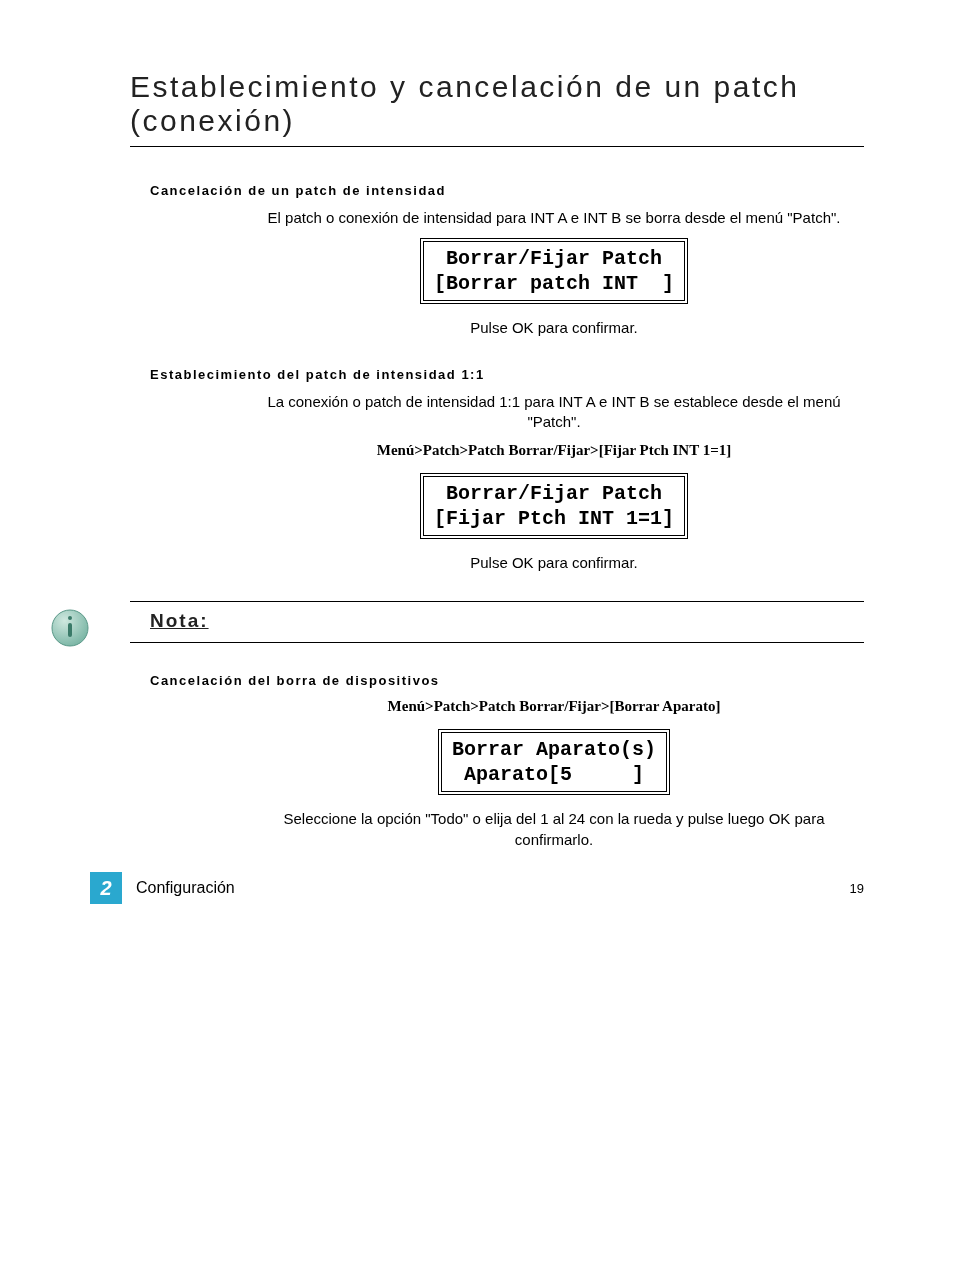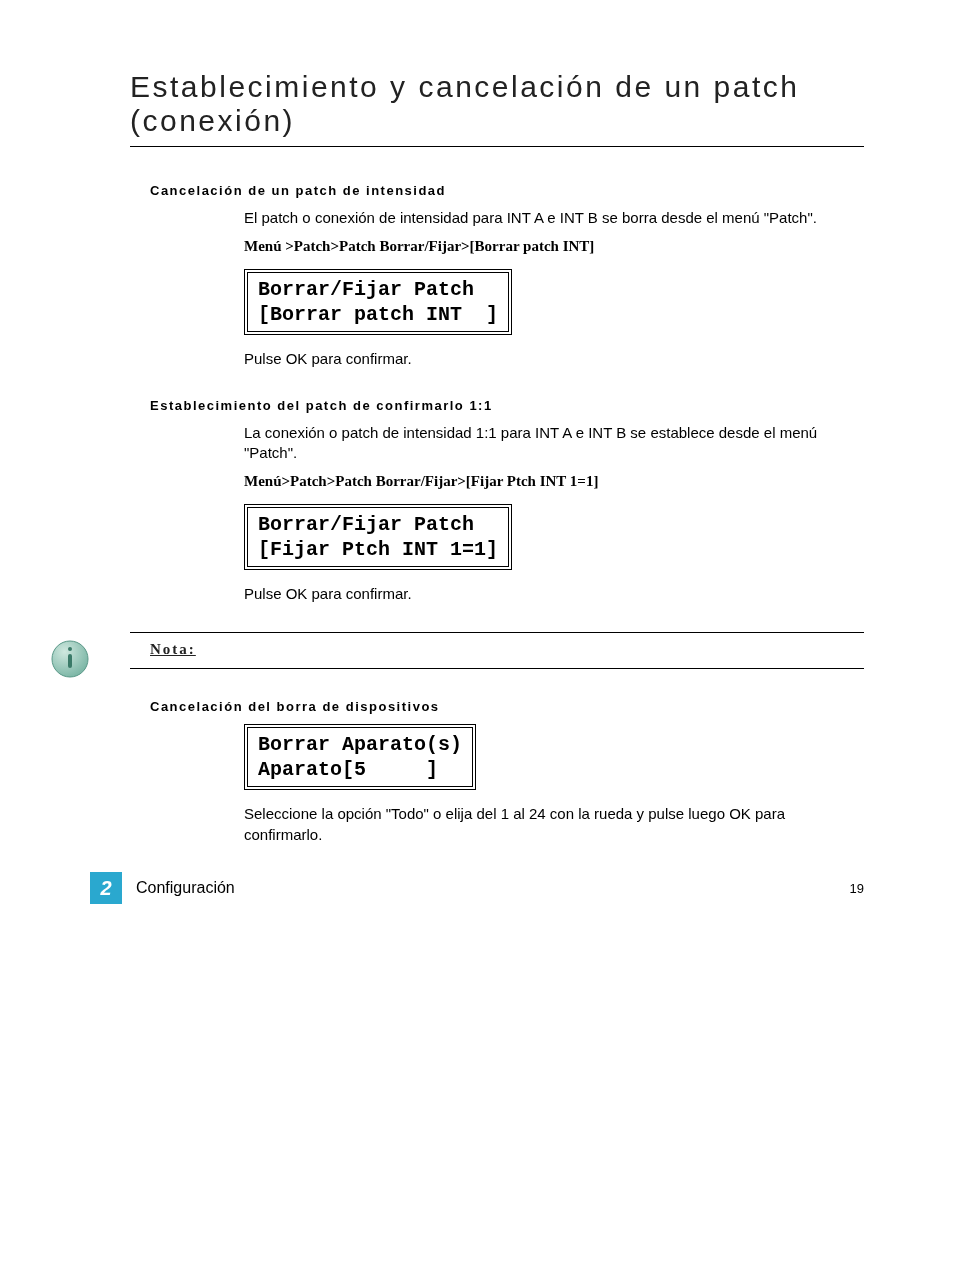--- a/index.html
+++ b/index.html
@@ -2,57 +2,56 @@
 <html><head>
 <meta charset="utf-8">
 <style>
   * { box-sizing: border-box; margin: 0; padding: 0; }
   html, body { width: 954px; height: 1272px; background: #ffffff; font-family: Arial, Helvetica, sans-serif; color: #000; }
   .page { position: relative; width: 954px; height: 944px; padding: 70px 90px 40px 90px; }
   .title { font-size: 30px; font-weight: 400; letter-spacing: 2.5px; color: #222; margin-bottom: 8px; margin-left: 40px; }
   .title-rule { border: none; border-top: 1px solid #000; margin: 0 0 36px 40px; }
   .section { margin-left: 60px; margin-bottom: 28px; }
   .section-h { font-size: 13px; font-weight: bold; letter-spacing: 1.5px; margin-bottom: 10px; }
-  .body-indent { margin-left: 94px; }
+  .body-indent { margin-left: 94px; text-align: center; }
   .body-text { font-size: 15px; line-height: 1.35; margin-bottom: 10px; }
   .menu-path { font-family: "Times New Roman", Times, serif; font-weight: bold; font-size: 15px; margin-bottom: 14px; }
   .lcd { display: inline-block; border: 4px double #000; padding: 4px 10px; font-family: "Courier New", monospace; font-size: 20px; font-weight: bold; line-height: 1.25; white-space: pre; margin-bottom: 14px; }
   .note-block { margin: 20px 0 30px 40px; border-top: 1px solid #000; border-bottom: 1px solid #000; padding: 8px 0 10px 0; position: relative; }
   .note-icon { position: absolute; left: -80px; top: 6px; width: 40px; height: 40px; }
   .note-icon svg { width: 40px; height: 40px; }
   .note-row { display: flex; gap: 14px; padding-left: 20px; }
-  .note-label { font-size: 15px; font-weight: bold; letter-spacing: 2px; text-decoration: underline; white-space: nowrap; color: #222; font-family: Liberation Serif, serif; }
+  .note-label { font-size: 19px; font-weight: bold; letter-spacing: 2px; text-decoration: underline; white-space: nowrap; color: #222; }
   .note-text { font-size: 15px; font-style: italic; line-height: 1.35; }
   .note-link { color: #2a6fc9; cursor: pointer; }
   .footer { position: absolute; left: 90px; right: 90px; bottom: 40px; display: flex; align-items: center; justify-content: space-between; font-size: 12px; }
   .footer-left { display: flex; align-items: center; gap: 14px; }
   .chapter-box { width: 32px; height: 32px; background: #2aa8cf; color: #fff; font-size: 20px; font-weight: bold; font-style: italic; display: flex; align-items: center; justify-content: center; }
   .footer-label { font-size: 16px; color: #000; }
   .page-num { font-size: 13px; }
 </style>
 </head>
 <body>
 
 <div class="page">
   <h1 class="title">Establecimiento y cancelación de un patch (conexión)</h1>
   <hr class="title-rule">
 
   <div class="section">
     <h2 class="section-h">Cancelación de un patch de intensidad</h2>
     <div class="body-indent">
       <p class="body-text">El patch o conexión de intensidad para INT A e INT B se borra desde el menú "Patch".</p>
-      <p class="menu-path">Menú &gt;Patch&gt;Patch Borrar/Fijar&gt;[Borrar patch INT]</p>
       <div class="lcd">Borrar/Fijar Patch
 [Borrar patch INT  ]</div>
       <p class="body-text">Pulse OK para confirmar.</p>
     </div>
   </div>
 
   <div class="section">
-    <h2 class="section-h">Establecimiento del patch de confirmarlo 1:1</h2>
+    <h2 class="section-h">Establecimiento del patch de intensidad 1:1</h2>
     <div class="body-indent">
       <p class="body-text">La conexión o patch de intensidad 1:1 para INT A e INT B se establece desde el menú "Patch".</p>
       <p class="menu-path">Menú&gt;Patch&gt;Patch Borrar/Fijar&gt;[Fijar Ptch INT 1=1]</p>
       <div class="lcd">Borrar/Fijar Patch
 [Fijar Ptch INT 1=1]</div>
       <p class="body-text">Pulse OK para confirmar.</p>
     </div>
   </div>
 
   <div class="note-block">
@@ -70,20 +69,21 @@
       </svg>
     </div>
     <div class="note-row">
       <span class="note-label">Nota:</span>
     </div>
   </div>
 
   <div class="section">
     <h2 class="section-h">Cancelación del borra de dispositivos</h2>
     <div class="body-indent">
+      <p class="menu-path">Menú&gt;Patch&gt;Patch Borrar/Fijar&gt;[Borrar Aparato]</p>
       <div class="lcd">Borrar Aparato(s)
 Aparato[5     ]</div>
       <p class="body-text">Seleccione la opción "Todo" o elija del 1 al 24 con la rueda y pulse luego OK para confirmarlo.</p>
     </div>
   </div>
 
   <div class="footer">
     <div class="footer-left">
       <div class="chapter-box">2</div>
       <span class="footer-label">Configuración</span>

